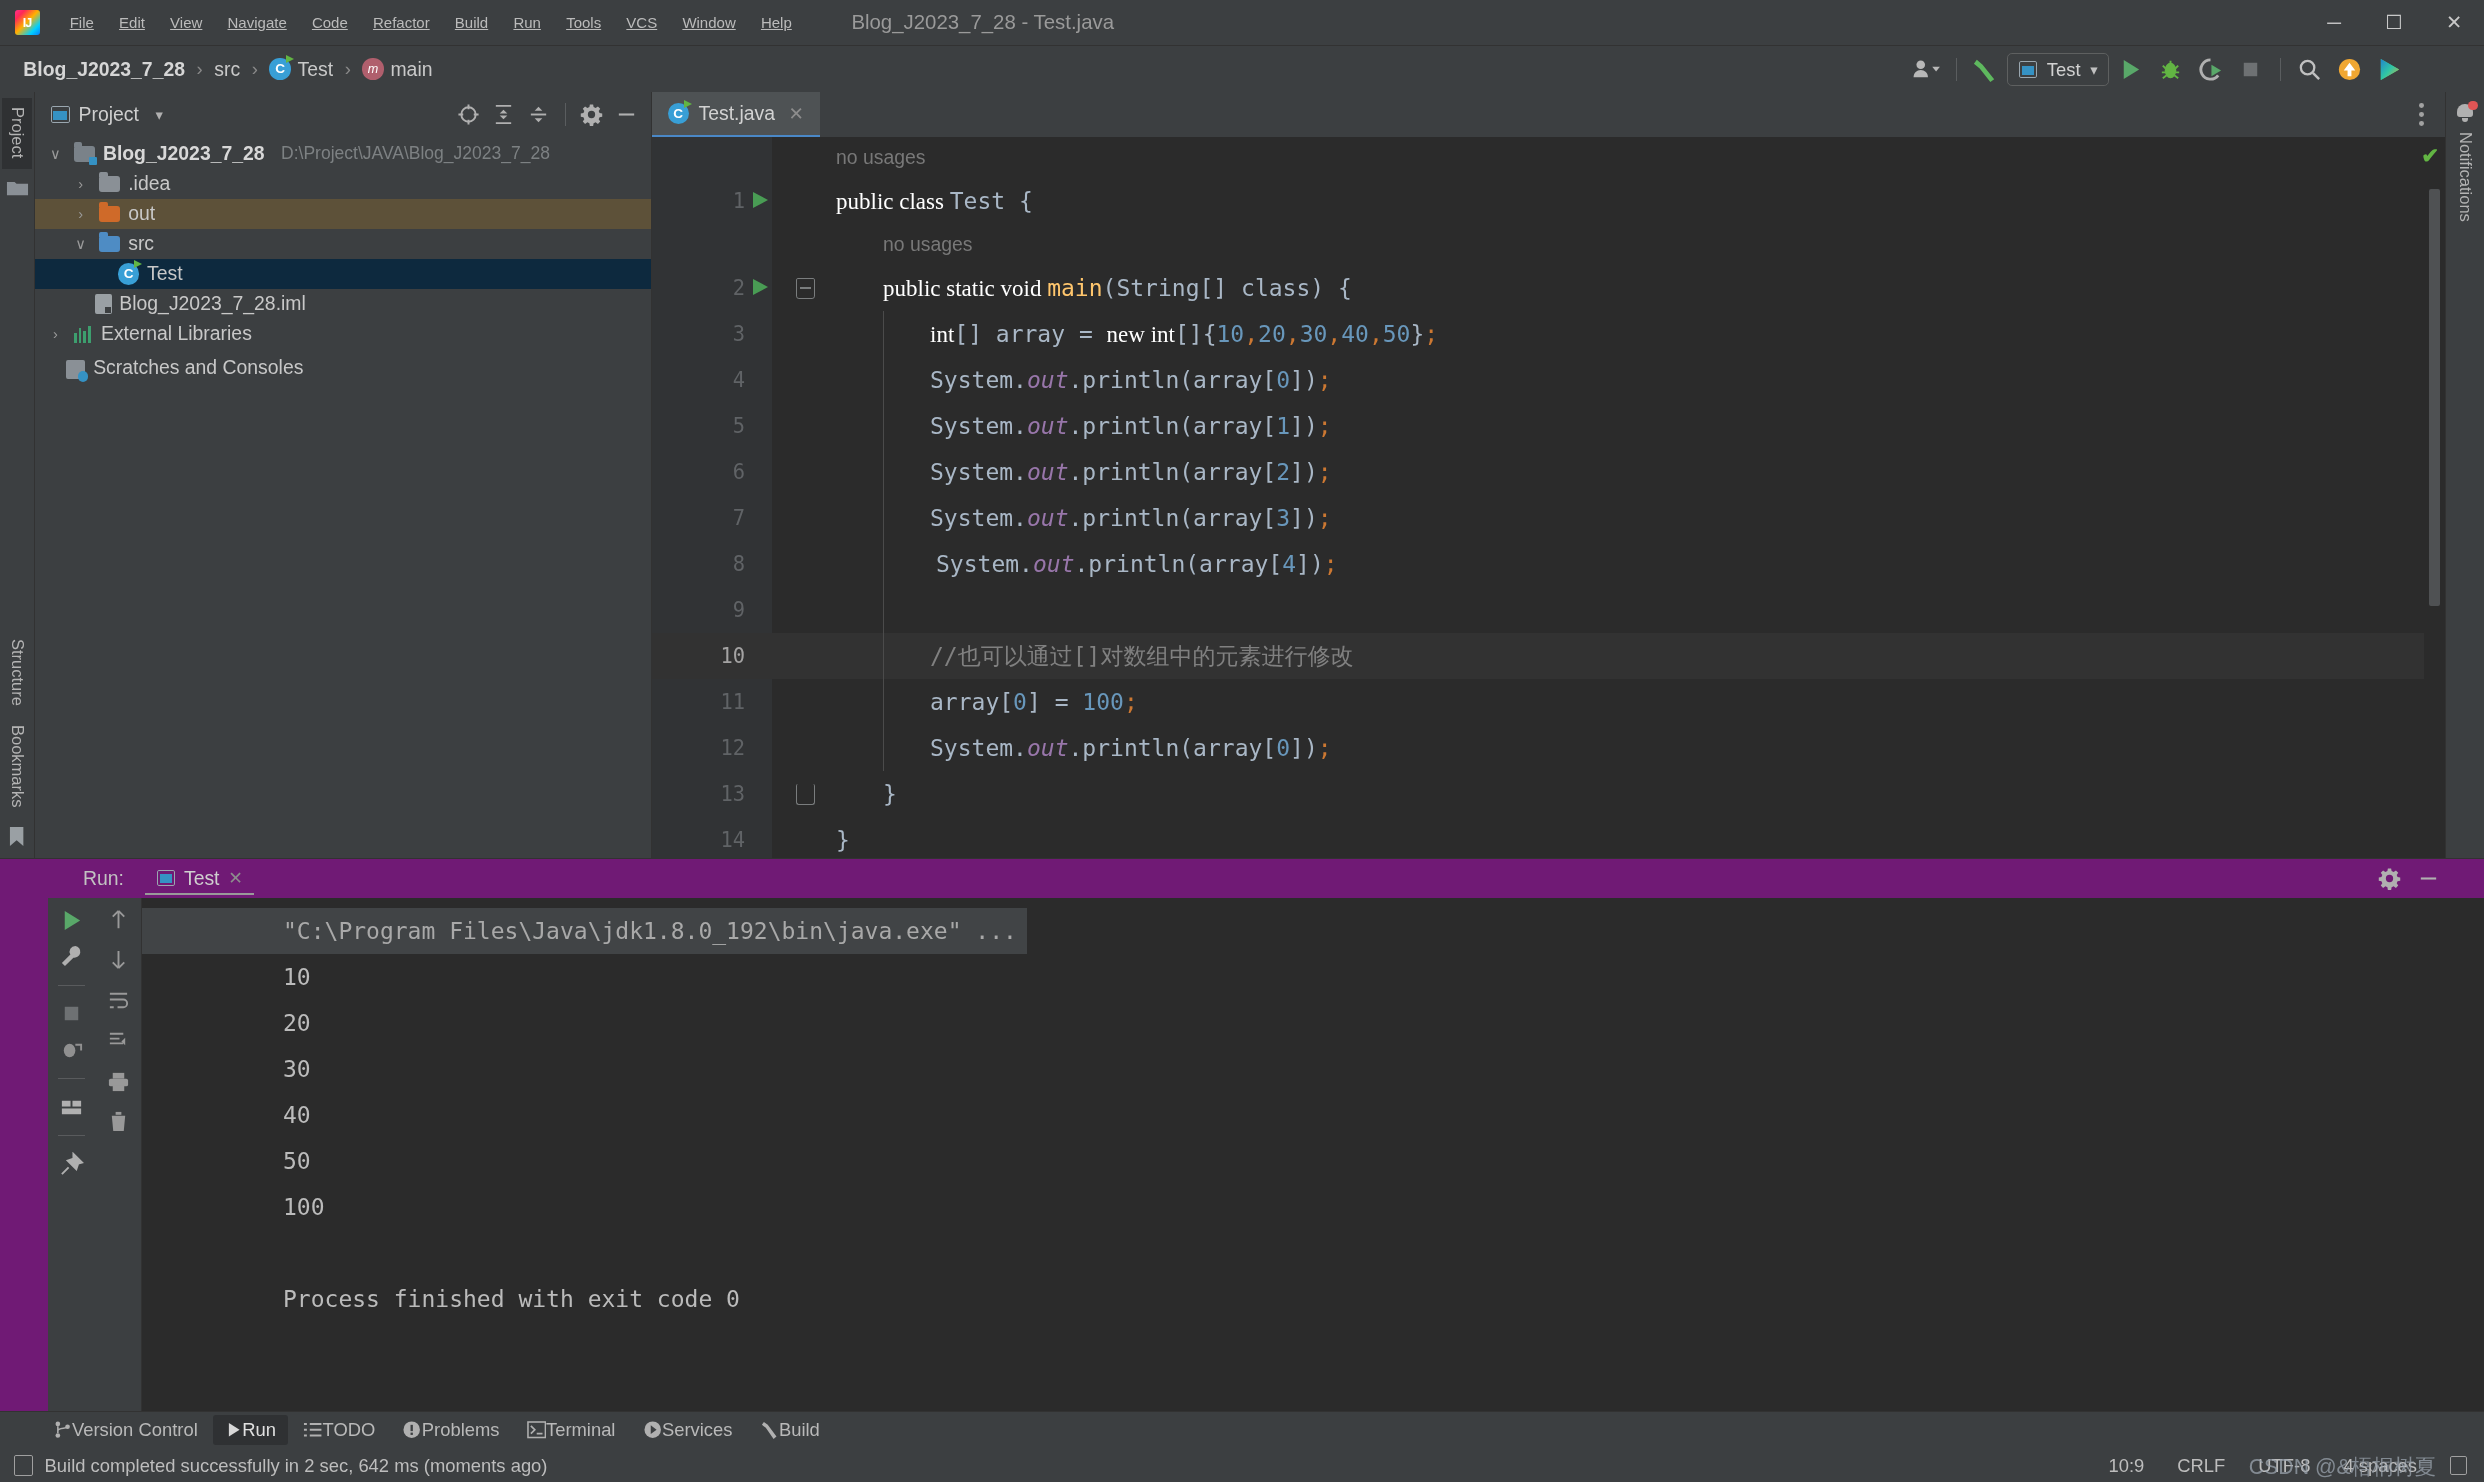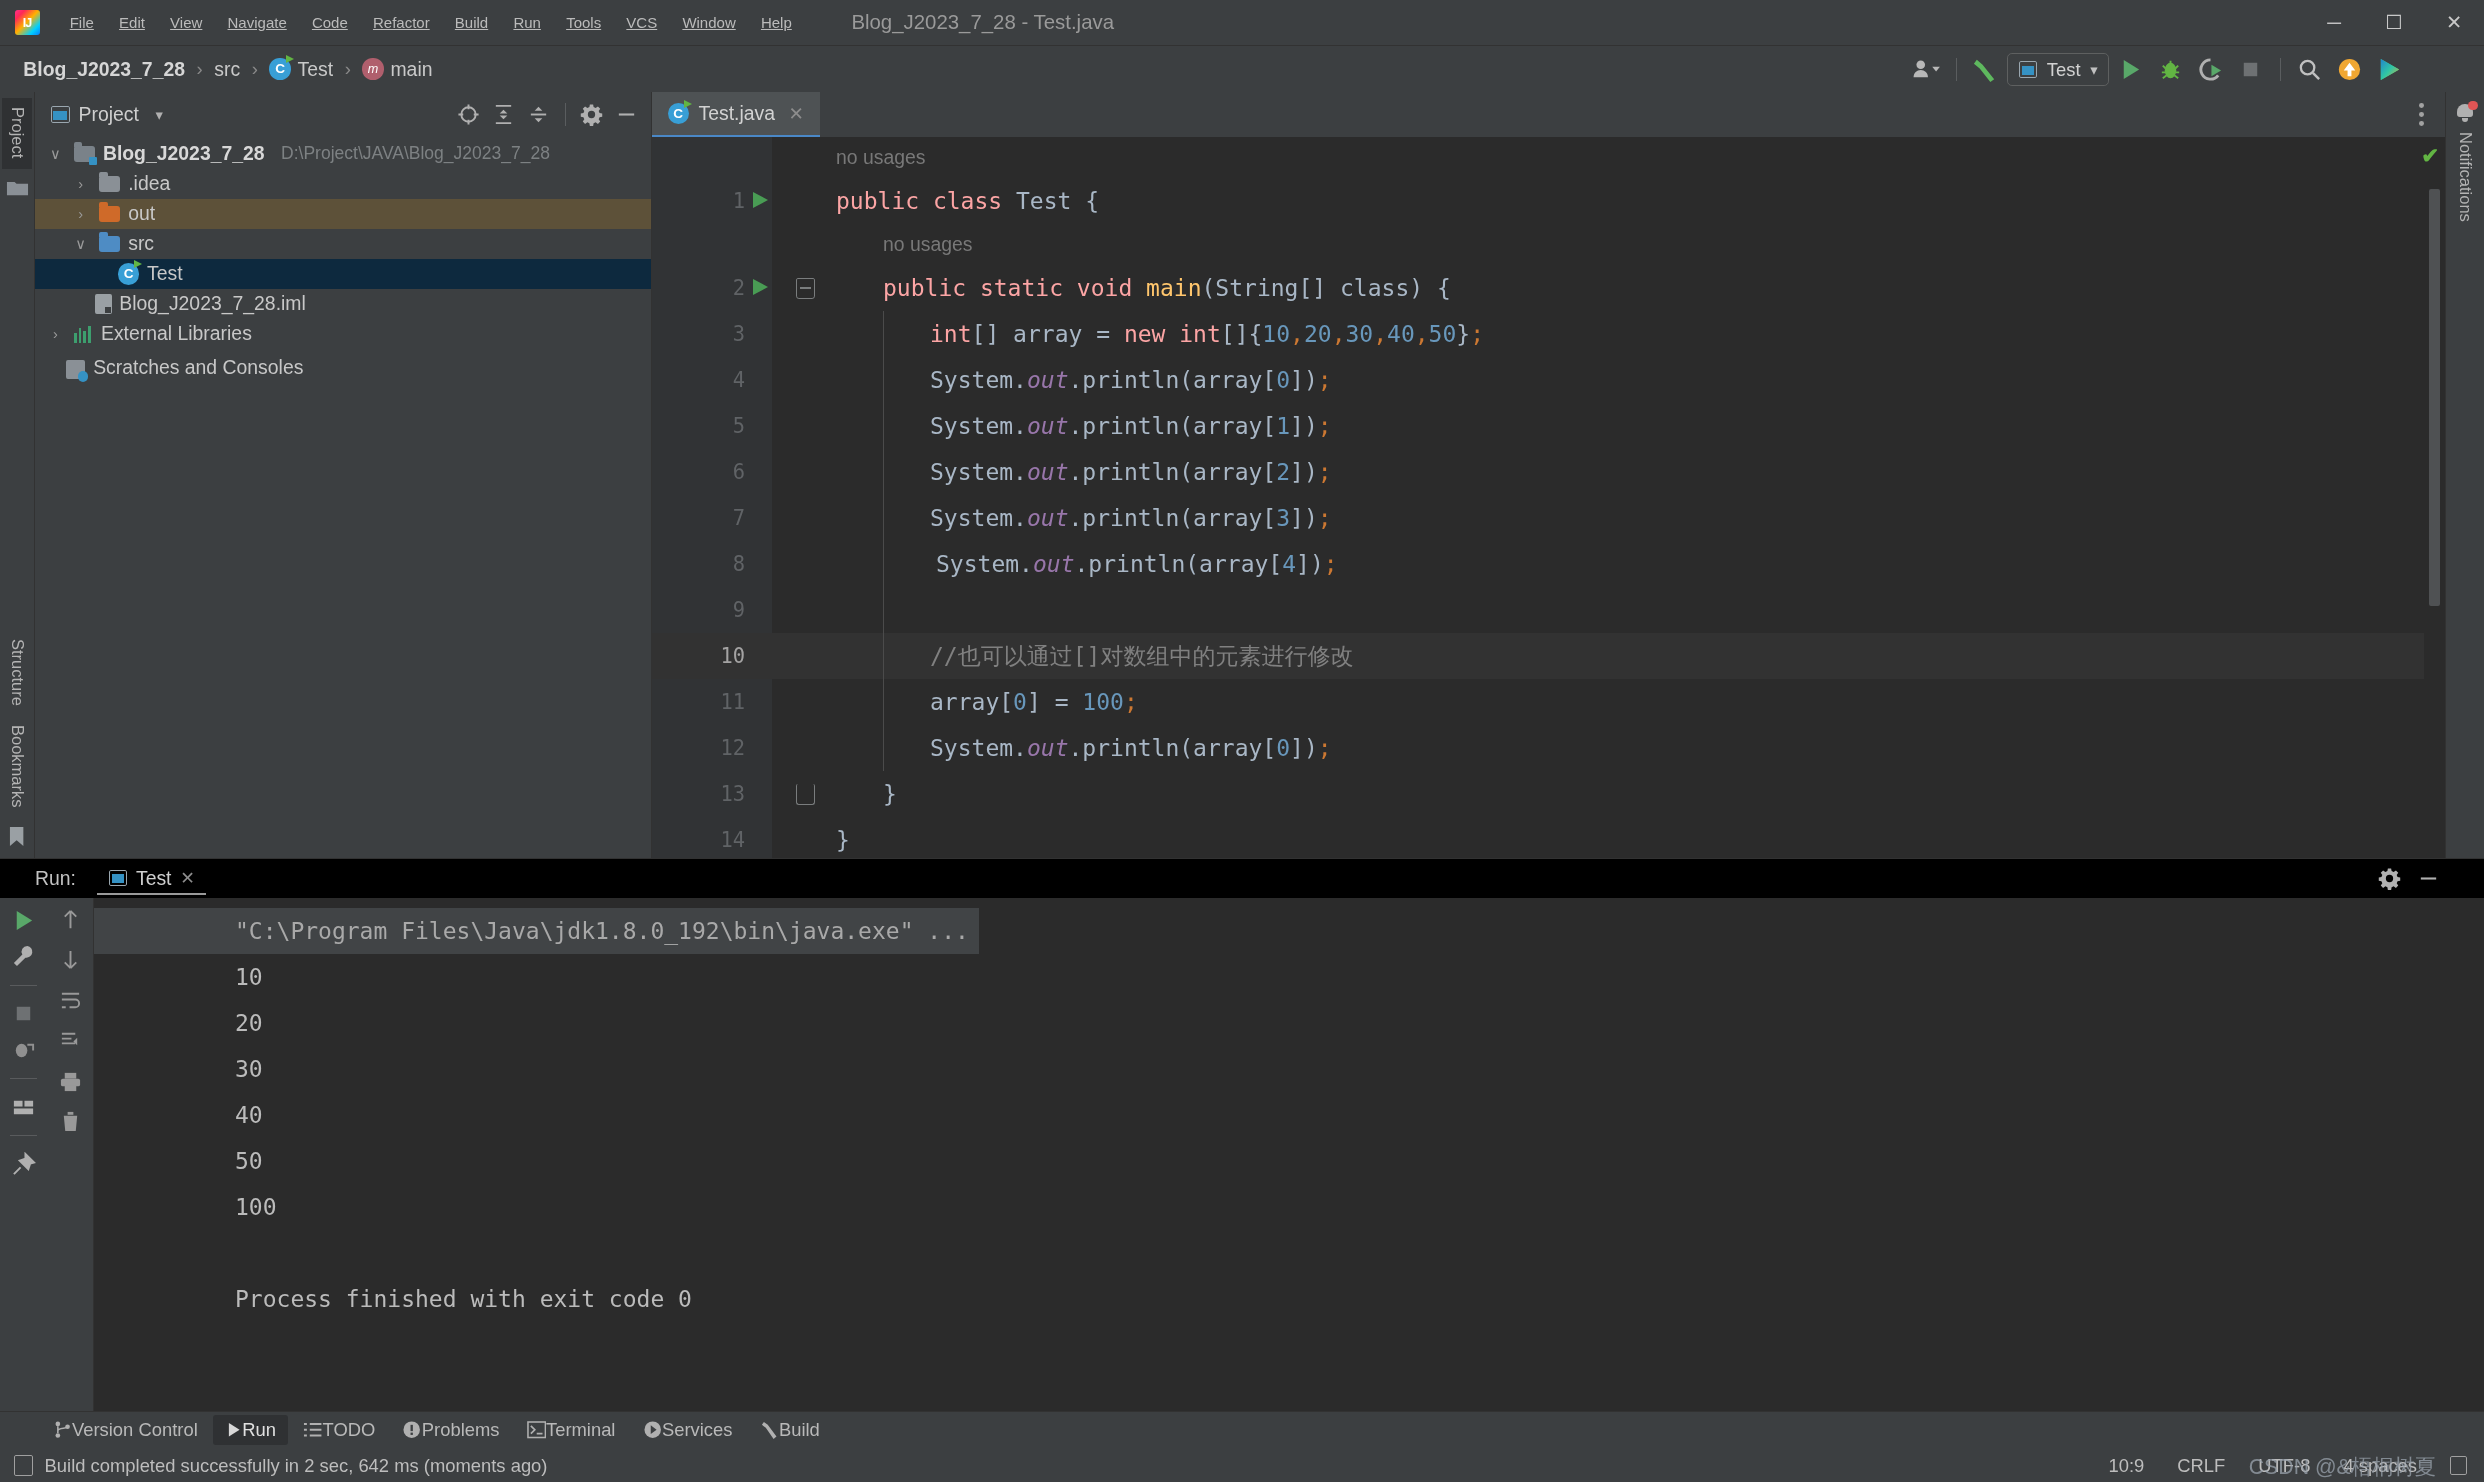--- a/index.html
+++ b/index.html
@@ -134,37 +134,37 @@
   .fold::after{content:"";position:absolute;left:2.9px;top:8.7px;width:11.6px;height:1.5px;background:#7a7d7e;}
   .fold.end { border-top:none; border-left:1.5px solid #7a7d7e; border-right:1.5px solid #7a7d7e; border-bottom:1.5px solid #7a7d7e; }
   .fold.end::after { display:none; }
   .bulb { position:absolute; left: 144px; top: 13.6px; width:19.4px;height:19.4px; }
   .bulb .b { width:15.5px;height:15.5px;border-radius:50% 50% 45% 45%; background:#f0b400; }
   .bulb .s { width:9.7px;height:1.9px;background:#f0b400;margin:1px auto 0; }
   .indent-guide { position:absolute; width:1px; background:#4b4b4b; }
 
   .ctext { position:absolute; left: 0; line-height:46px; white-space:pre; font-family:"DejaVu Sans Mono",monospace; font-size:23px; }
   .usages { color:#787878; font-size:19.4px; font-style:normal; font-family:"Liberation Sans",sans-serif; }
-  .kw { color:#fca5a5; } .cls { color:#a9b7c6; } .num { color:#6897bb; }
+  .kw { color:#ffffff;font-family:Liberation Serif, serif; } .cls { color:#a9b7c6; } .num { color:#6897bb; }
   .mth { color:#ffc66d; } .txt { color:#a9b7c6; } .stat { color:#9876aa; font-style:italic; }
   .cmt { color:#808080; } .smc { color:#cc7832; }
 
   
   .stripe-right {
     width: 39px; flex:0 0 39px; background:#3c3f41; border-left:1px solid #323232;
     display:flex; flex-direction:column; align-items:center; padding-top: 9.7px; gap: 7.8px;
   }
   .bell { position:relative; width:23px;height:23px; }
   .bell .body2{position:absolute;left:3.9px;top:1.9px;width:15.5px;height:13.6px;background:#b0b0b0;border-radius:7.8px 7.8px 2.9px 2.9px;}
   .bell .clap{position:absolute;left:8.7px;top:16.5px;width:5.8px;height:3.9px;background:#b0b0b0;border-radius:0 0 3.9px 3.9px;}
   .bell .dot{position:absolute;right:-1px;top:-1px;width:9.7px;height:9.7px;border-radius:50%;background:#e05555;}
   .vlabel { writing-mode: vertical-rl; font-size:16.5px; color:#b4b4b4; }
 
   
-  .runpanel { flex: 0 0 553px; background:#000000; display:flex; flex-direction:column; border-top:1px solid #323232; }
+  .runpanel { flex: 0 0 553px; background:#701a75; display:flex; flex-direction:column; border-top:1px solid #323232;padding-left:48px; }
   .run-header { height: 39px; display:flex; align-items:center; padding-left: 35px; position:relative; }
   .run-label { color:#c2c2c2; font-size:19.4px; margin-right: 21.3px; }
   .run-tab {
     display:flex; align-items:center; gap:8.7px; color:#cfcfcf; font-size:19.4px;
     padding: 4.9px 11.6px 3.9px; border-bottom:2.9px solid #9a9a9a;
   }
   .run-tab .x { color:#8d8d8d; font-size:17.5px; }
   .rt-ic{width:18.4px;height:16.5px;border:1.9px solid #9aa7b0;border-radius:1.9px;position:relative;}
   .rt-ic::after{content:"";position:absolute;left:1.9px;top:2.9px;right:1.9px;bottom:1.9px;background:#3592c4;}
   .run-header-right{ position:absolute; right:39px; display:flex; align-items:center; gap:5.8px; }

